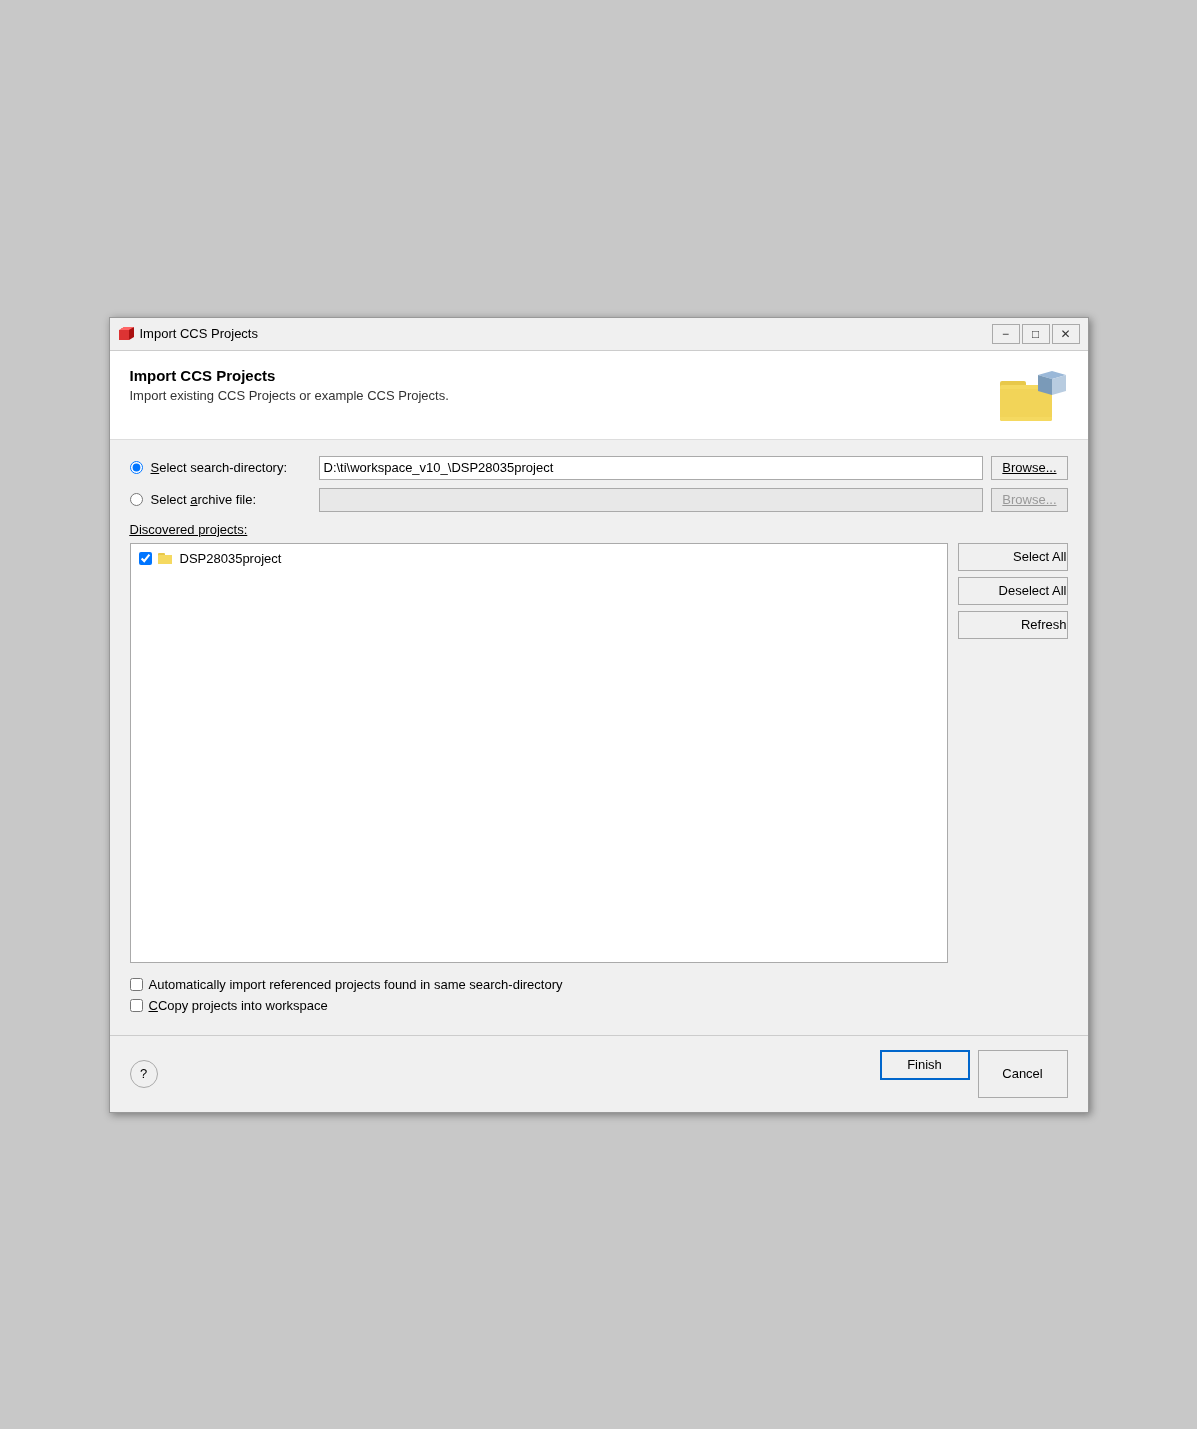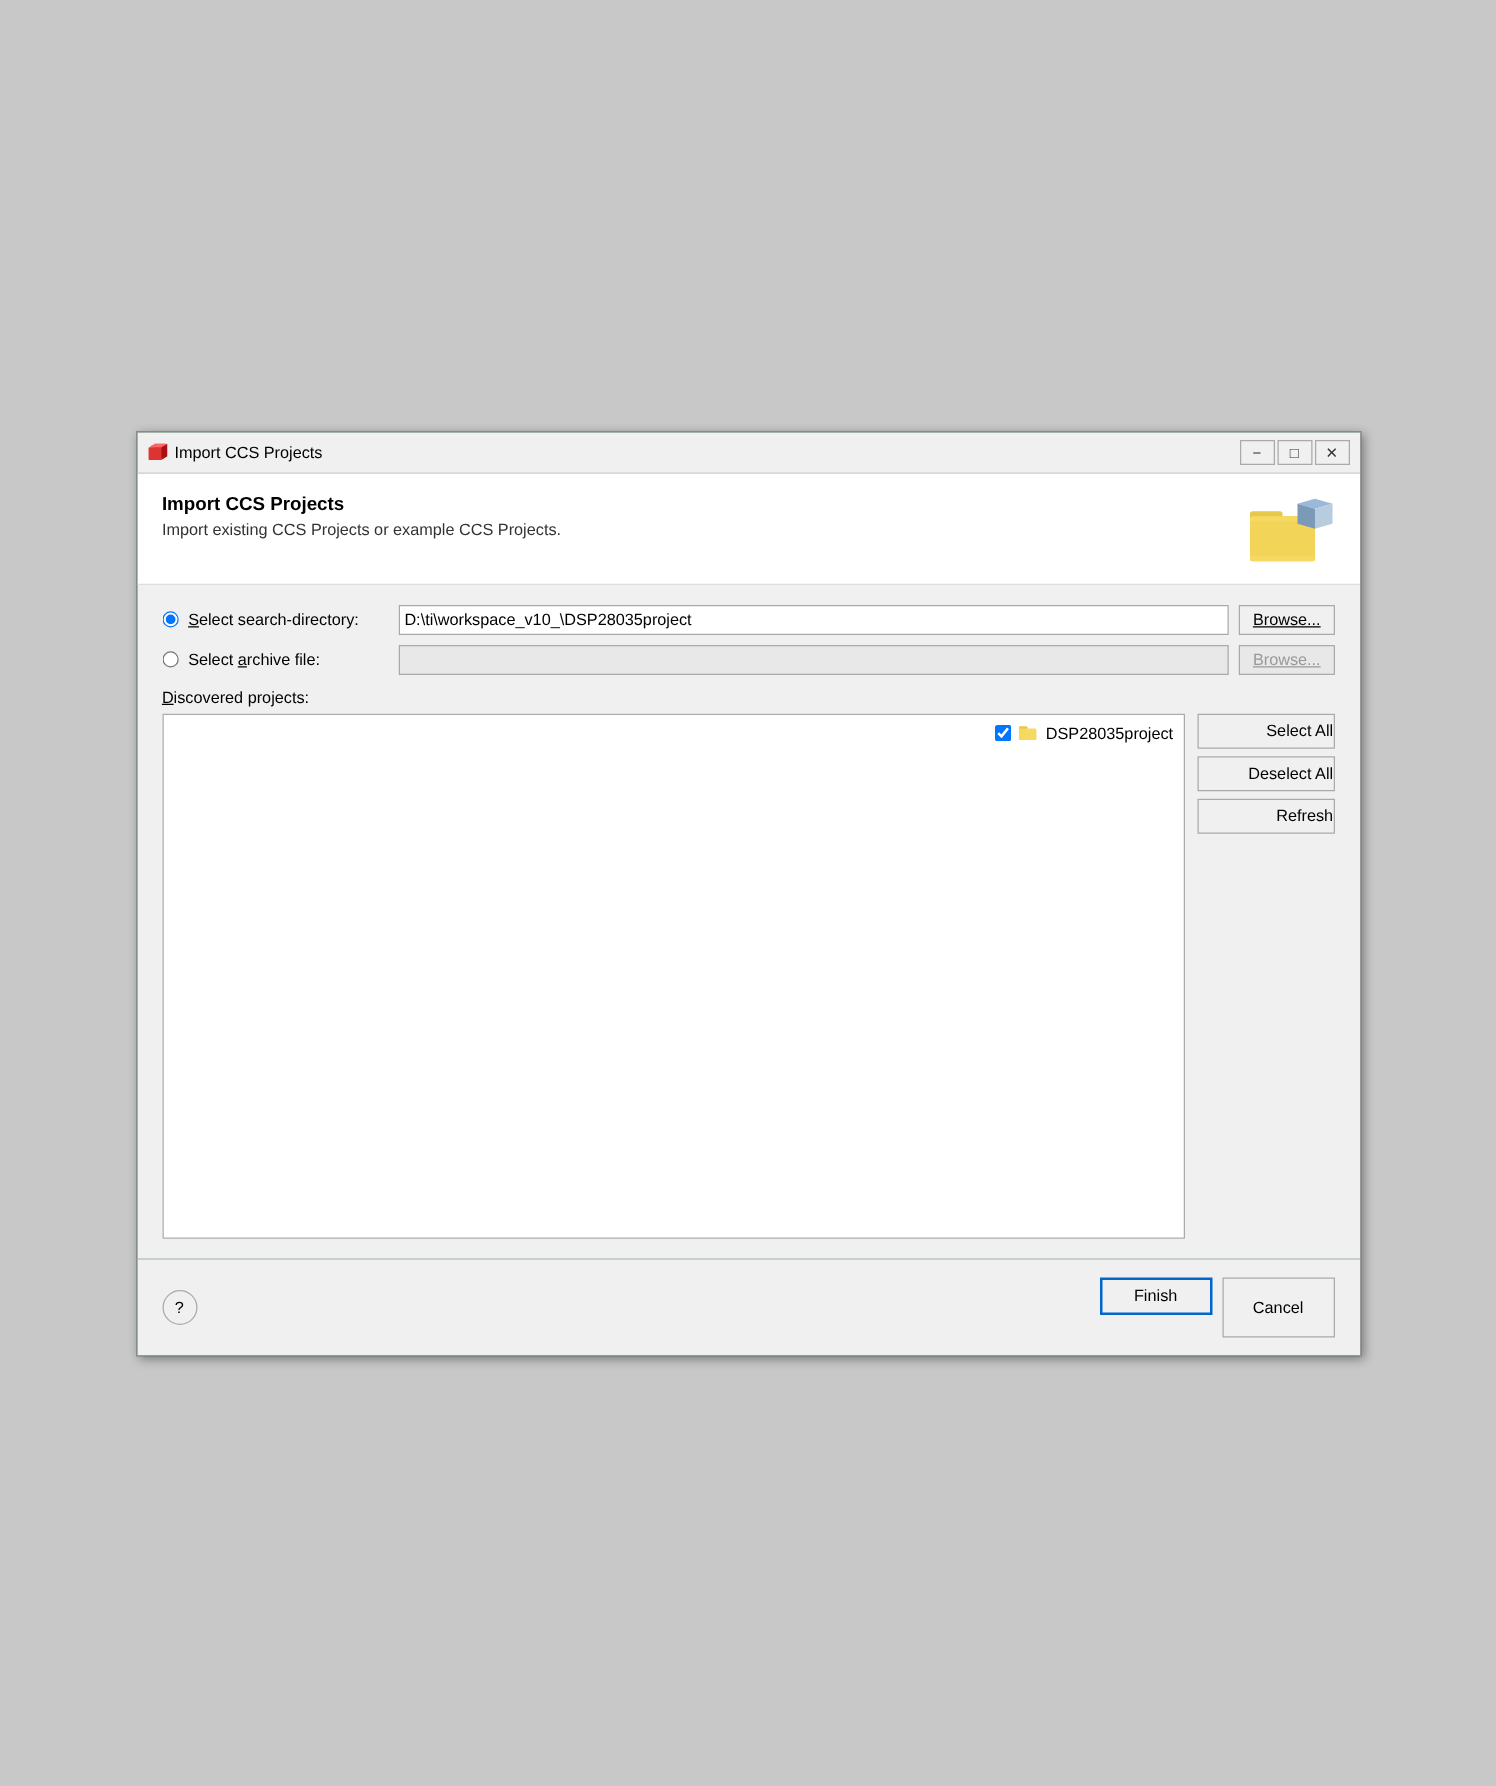--- a/index.html
+++ b/index.html
@@ -114,39 +114,39 @@
       background: #f0f0f0;
       font-size: 13px;
       cursor: pointer;
       text-decoration: underline;
     }
     .browse-btn:disabled { color: #999; background: #e8e8e8; }
 
     .discovered-label {
       font-size: 13px;
       margin-bottom: 14px;
+      text-decoration: underline;
     }
 
     .projects-area {
       display: flex;
       gap: 10px;
     }
     .projects-list {
       flex: 1;
       border: 1px solid #aaa;
       background: white;
       min-height: 420px;
       padding: 4px;
     }
     .project-item {
       display: flex;
       align-items: center;
       gap: 6px;
       padding: 3px 4px;
-      justify-content: flex-end;
     }
     .project-item input[type=checkbox] {
       margin: 0;
     }
     .project-item-label {
       font-size: 13px;
     }
 
     .projects-buttons {
       display: flex;
@@ -328,20 +328,30 @@
         </div>
       </div>
 
       <div class="projects-buttons">
         <button class="action-btn">Select All</button>
         <button class="action-btn">Deselect All</button>
         <button class="action-btn">Refresh</button>
       </div>
     </div>
 
+    <div class="options-section">
+      <div class="checkbox-row">
+        <input type="checkbox" id="auto-import" style="">
+        <label for="auto-import">Automatically import referenced projects found in same search-directory</label>
+      </div>
+      <div class="checkbox-row">
+        <input type="checkbox" id="copy-projects" style="">
+        <label for="copy-projects"><span class="underline">C</span><span>Copy projects into workspace</span></label>
+      </div>
+    </div>
 
 
   </div>
 
   <div class="dialog-footer">
     <div class="footer-left">
       <button class="help-btn">?</button>
     </div>
     <div class="footer-right">
       <button class="finish-btn">Finish</button>

